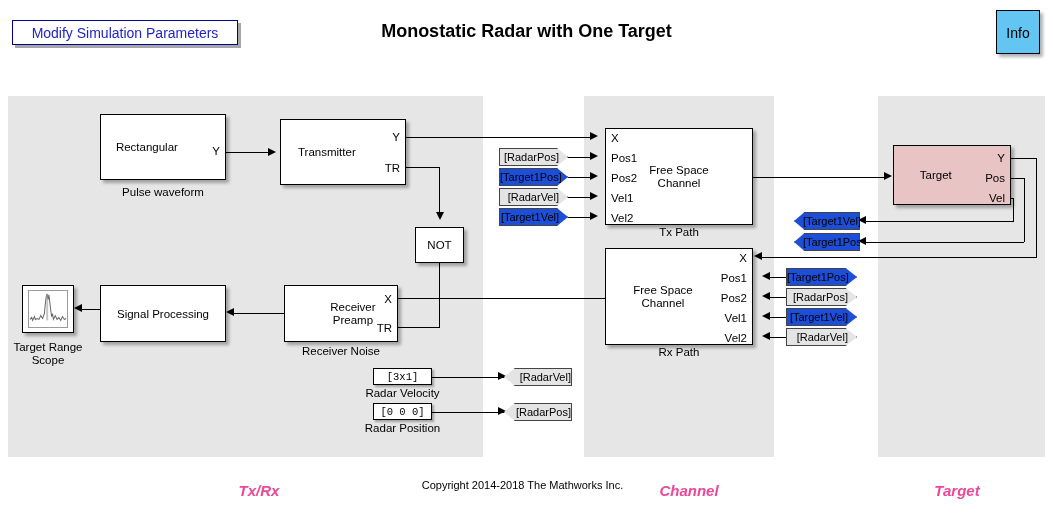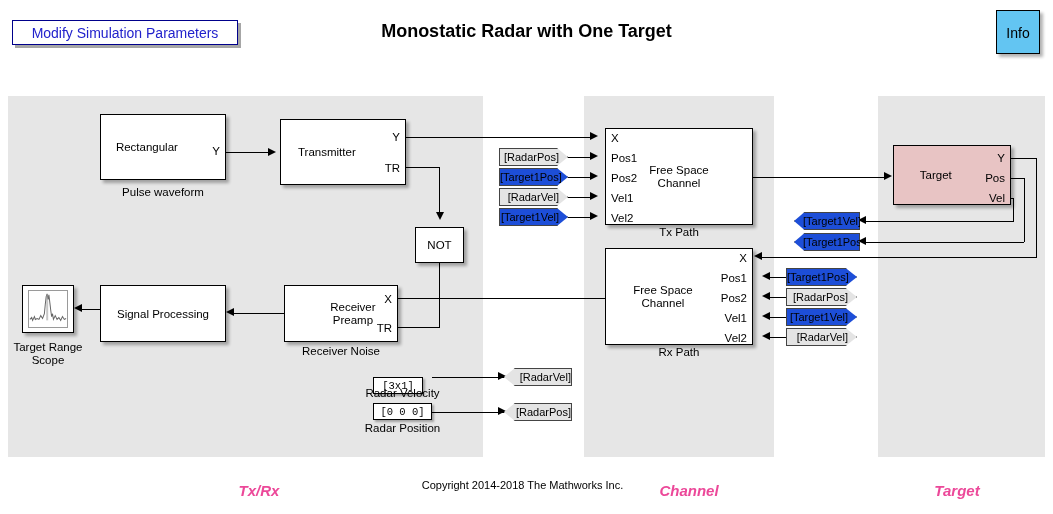--- a/index.html
+++ b/index.html
@@ -215,21 +215,21 @@
                           33,28 35,31 37,27 39,30 41,29" fill="none" stroke="#666" stroke-width="1.1"></polyline>
         <rect x="19" y="4" width="2.2" height="27" fill="#999" opacity="0.55"></rect>
       </svg>
     </div>
   </div>
   <div class="caption" style="left:8px;top:341px;width:80px;">
     <span>Target Range</span><br>
     <span>Scope</span>
   </div>
 
-  <div class="blk" style="left:373px;top:377px;width:50px;height:17px;box-shadow:2px 2px 2px rgba(0,0,0,.3);">
+  <div class="blk" style="left:373px;top:368px;width:59px;height:17px;box-shadow:2px 2px 2px rgba(0,0,0,.3);">
     <div class="blk-name" style="font-family:'Liberation Mono',monospace;font-size:10.5px;">[3x1]</div>
   </div>
   <div class="caption" style="left:353px;top:387px;width:99px;">Radar Velocity</div>
 
   <div class="blk" style="left:373px;top:403px;width:59px;height:17px;box-shadow:2px 2px 2px rgba(0,0,0,.3);">
     <div class="blk-name" style="font-family:'Liberation Mono',monospace;font-size:10.5px;border-radius:6px;">[0 0 0]</div>
   </div>
   <div class="caption" style="left:353px;top:422px;width:99px;">Radar Position</div>
 
   <div class="tag goto" style="left:504px;top:368px;width:68px;">[RadarVel]</div>

